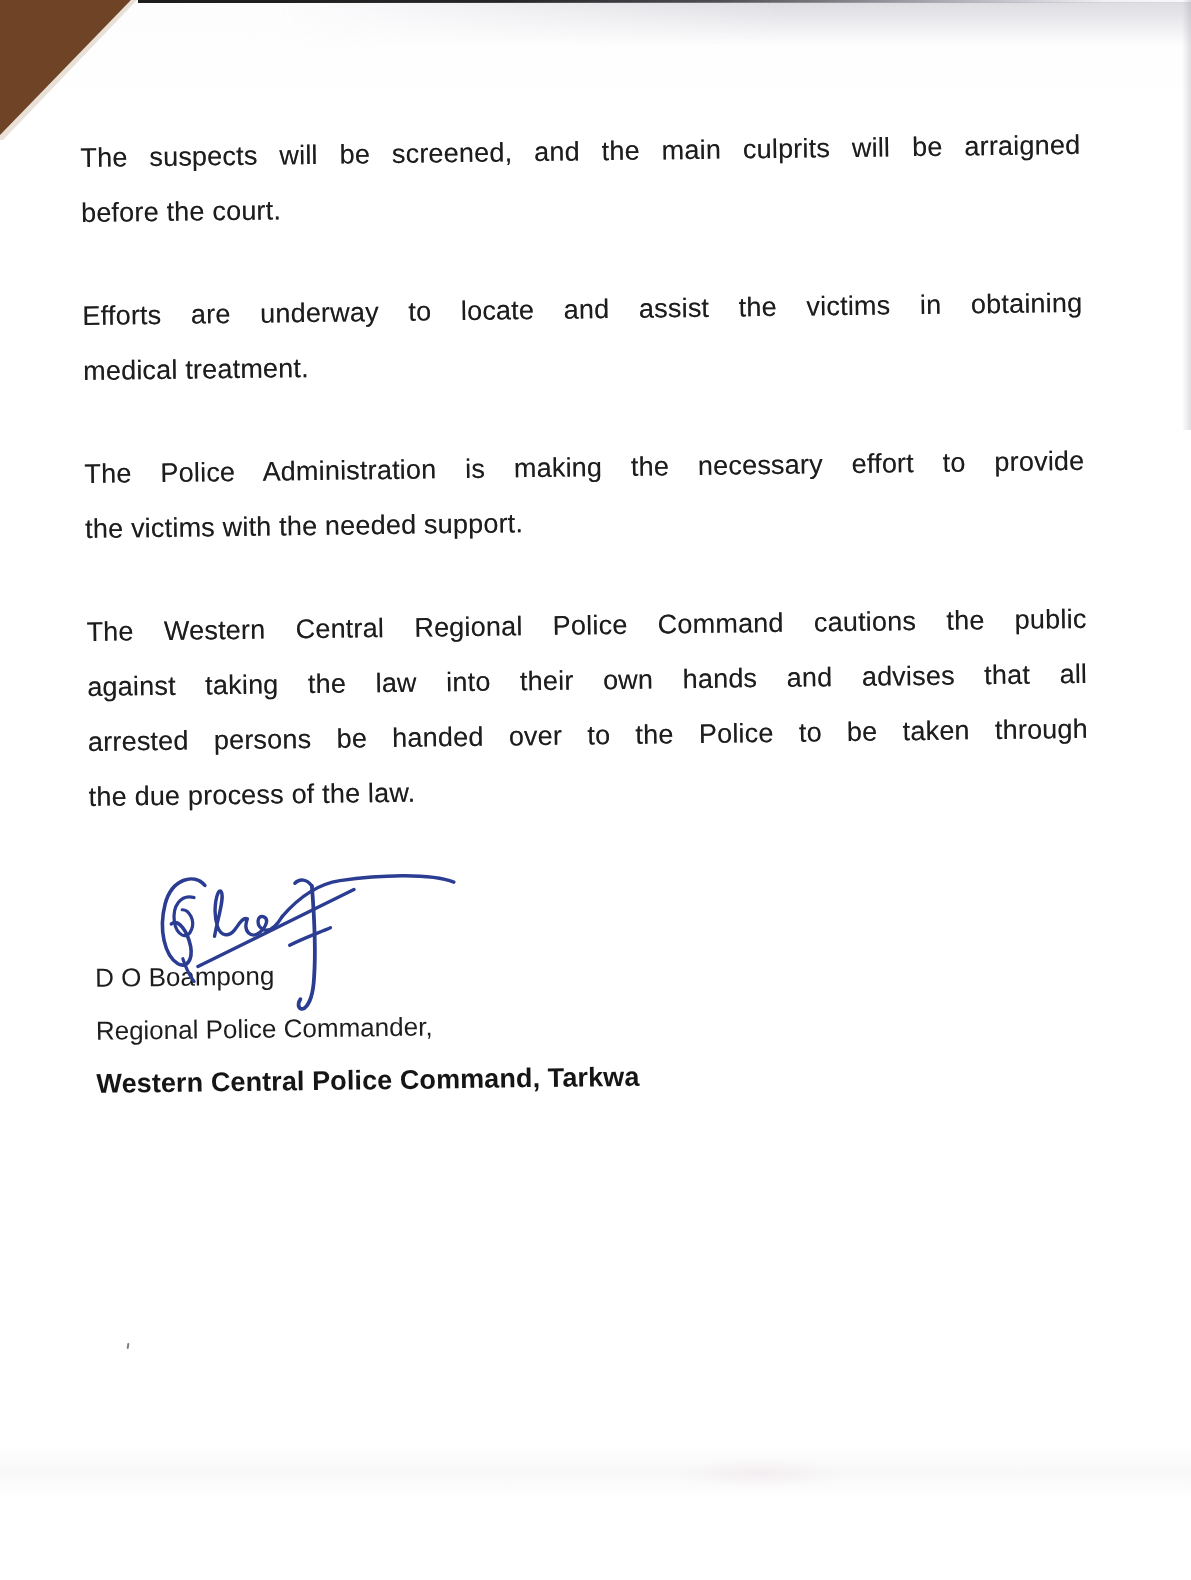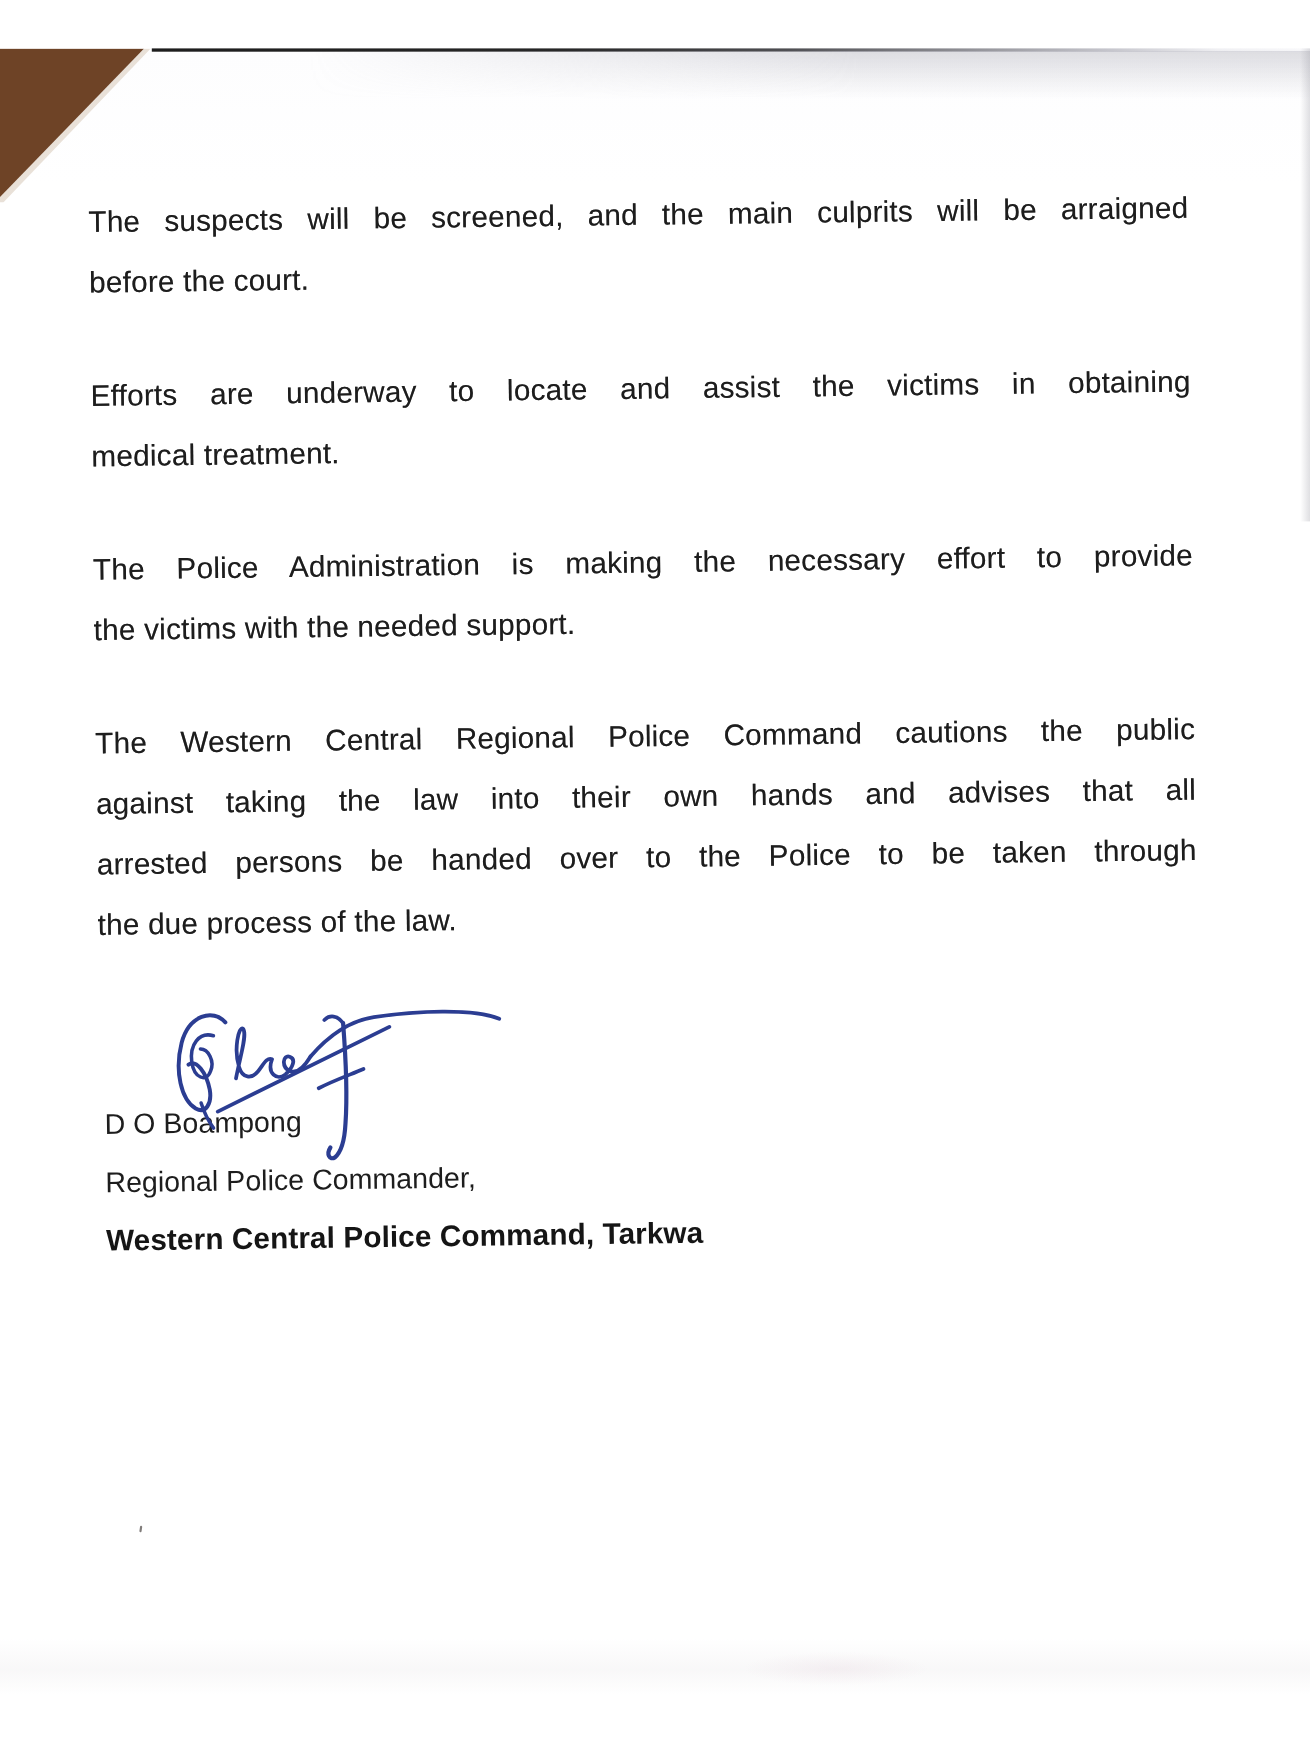--- a/index.html
+++ b/index.html
@@ -1,21 +1,21 @@
 <!DOCTYPE html>
 <html><head>
 <meta charset="utf-8">
 <style>
   html,body{margin:0;padding:0;}
   body{
     width:1191px;height:1580px;overflow:hidden;position:relative;
     background:#ffffff;
     font-family:"Liberation Sans", sans-serif;
   }
-  .page{position:absolute;inset:0;background:linear-gradient(180deg,#fdfdfe 0%,#ffffff 8%,#ffffff 100%);margin-top:44px;}
+  .page{position:absolute;inset:0;background:linear-gradient(180deg,#fdfdfe 0%,#ffffff 8%,#ffffff 100%);}
 
   
   .wood-corner{
     position:absolute;top:0;left:0;width:150px;height:150px;
     clip-path:polygon(0 0,131px 0,0 135px);
     background:
       repeating-linear-gradient(100deg,
         rgba(25,12,6,0.50) 0 2px, rgba(0,0,0,0) 2px 7px,
         rgba(158,105,62,0.45) 7px 9px, rgba(0,0,0,0) 9px 15px,
         rgba(34,17,8,0.40) 15px 17px, rgba(0,0,0,0) 17px 24px),

